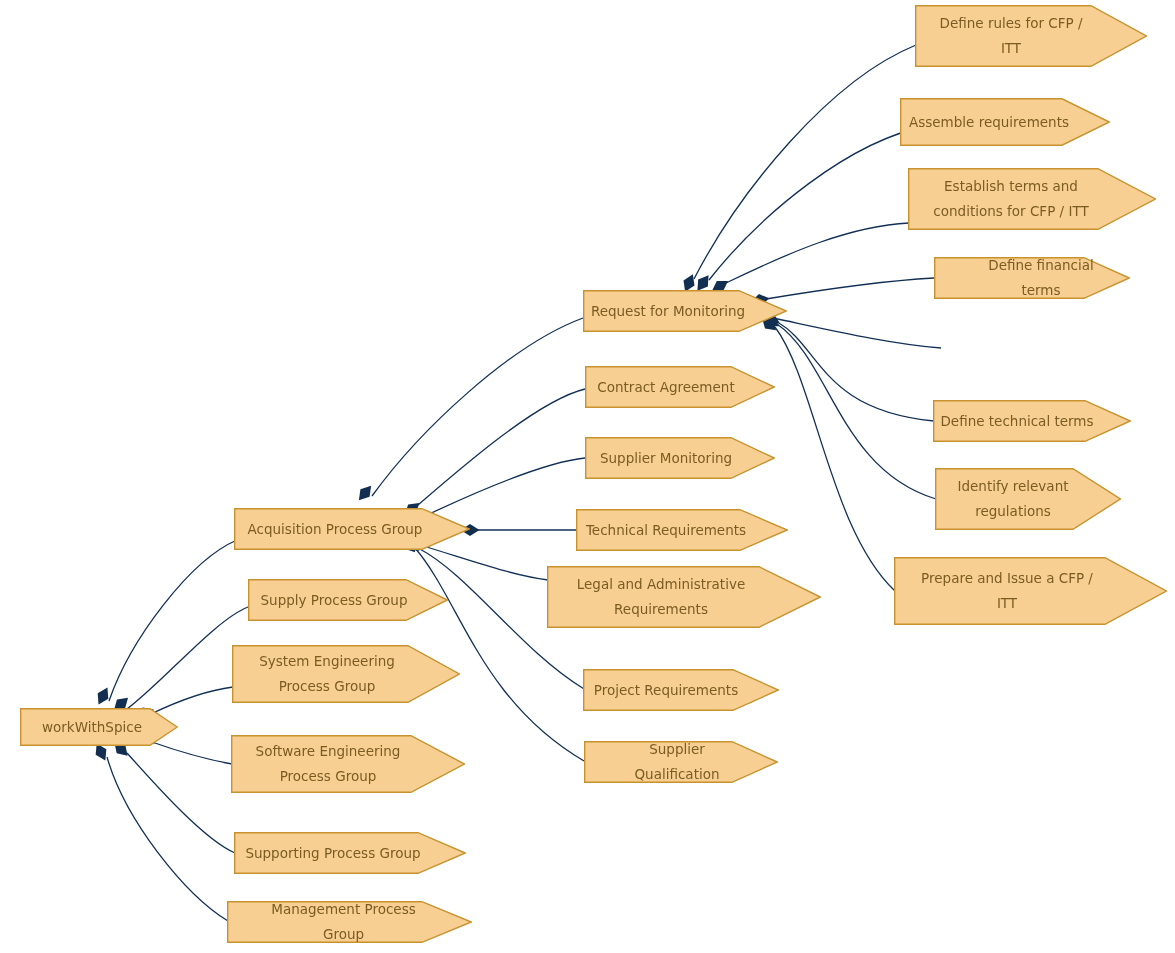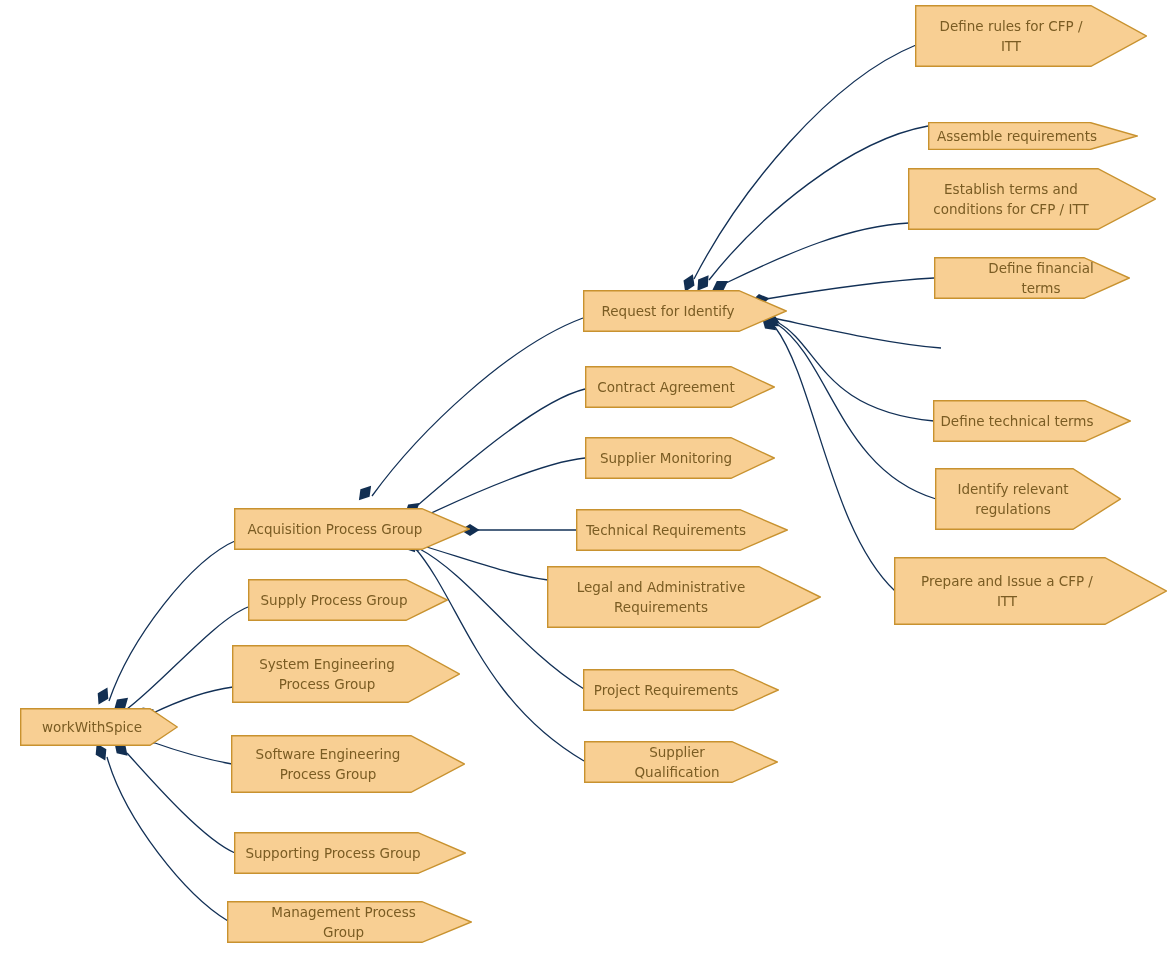--- a/index.html
+++ b/index.html
@@ -35,21 +35,21 @@
   }
   .node {
     position: absolute;
     box-sizing: border-box;
     display: flex;
     align-items: center;
     justify-content: center;
     text-align: center;
     color: #7a5c23;
     font-size: 13.5px;
-    line-height: 20px;
+    line-height: 25px;
     cursor: default;
   }
   .node .node-shape {
     position: absolute;
     left: 0;
     top: 0;
     width: 100%;
     height: 100%;
   }
   .node .node-label {
@@ -193,21 +193,21 @@
       <div class="node" style="left: 227px; top: 901px; width: 245px; height: 42px;">
         <svg class="node-shape" viewBox="0 0 245 42" preserveAspectRatio="none">
           <polygon points="0.7,0.7 195,0.7 244.3,21 195,41.3 0.7,41.3" fill="#f8cf93" stroke="#c8922f" stroke-width="1.4" vector-effect="non-scaling-stroke"></polygon>
         </svg>
         <div class="node-label" style="width: 195px; margin-right: 36px; padding-left: 30px;">Management Process Group</div>
       </div>
       <div class="node" style="left: 583px; top: 290px; width: 204px; height: 42px;">
         <svg class="node-shape" viewBox="0 0 204 42" preserveAspectRatio="none">
           <polygon points="0.7,0.7 156,0.7 203.3,21 156,41.3 0.7,41.3" fill="#f8cf93" stroke="#c8922f" stroke-width="1.4" vector-effect="non-scaling-stroke"></polygon>
         </svg>
-        <div class="node-label" style="width: 156px; margin-right: 34px;">Request for Identify</div>
+        <div class="node-label" style="width: 156px; margin-right: 34px;">Request for Monitoring</div>
       </div>
       <div class="node" style="left: 585px; top: 366px; width: 190px; height: 42px;">
         <svg class="node-shape" viewBox="0 0 190 42" preserveAspectRatio="none">
           <polygon points="0.7,0.7 146,0.7 189.3,21 146,41.3 0.7,41.3" fill="#f8cf93" stroke="#c8922f" stroke-width="1.4" vector-effect="non-scaling-stroke"></polygon>
         </svg>
         <div class="node-label" style="width: 148px; margin-right: 28px;">Contract Agreement</div>
       </div>
       <div class="node" style="left: 585px; top: 437px; width: 190px; height: 42px;">
         <svg class="node-shape" viewBox="0 0 190 42" preserveAspectRatio="none">
           <polygon points="0.7,0.7 146,0.7 189.3,21 146,41.3 0.7,41.3" fill="#f8cf93" stroke="#c8922f" stroke-width="1.4" vector-effect="non-scaling-stroke"></polygon>
@@ -239,21 +239,21 @@
         </svg>
         <div class="node-label" style="width: 150px; margin-right: 30px; padding-left: 28px;">Supplier Qualification</div>
       </div>
       <div class="node" style="left: 915px; top: 5px; width: 232px; height: 62px;">
         <svg class="node-shape" viewBox="0 0 232 62" preserveAspectRatio="none">
           <polygon points="0.7,0.7 176,0.7 231.3,31 176,61.3 0.7,61.3" fill="#f8cf93" stroke="#c8922f" stroke-width="1.4" vector-effect="non-scaling-stroke"></polygon>
         </svg>
         <div class="node-label" style="width: 178px; margin-right: 40px;">Define rules for CFP /
 ITT</div>
       </div>
-      <div class="node" style="left: 928px; top: 98px; width: 210px; height: 28px; margin-top: 24px;">
+      <div class="node" style="left: 900px; top: 98px; width: 210px; height: 48px;">
         <svg class="node-shape" viewBox="0 0 210 42" preserveAspectRatio="none">
           <polygon points="0.7,0.7 162,0.7 209.3,21 162,41.3 0.7,41.3" fill="#f8cf93" stroke="#c8922f" stroke-width="1.4" vector-effect="non-scaling-stroke"></polygon>
         </svg>
         <div class="node-label" style="width: 164px; margin-right: 32px;">Assemble requirements</div>
       </div>
       <div class="node" style="left: 908px; top: 168px; width: 248px; height: 62px;">
         <svg class="node-shape" viewBox="0 0 248 62" preserveAspectRatio="none">
           <polygon points="0.7,0.7 190,0.7 247.3,31 190,61.3 0.7,61.3" fill="#f8cf93" stroke="#c8922f" stroke-width="1.4" vector-effect="non-scaling-stroke"></polygon>
         </svg>
         <div class="node-label" style="width: 192px; margin-right: 42px;">Establish terms and

